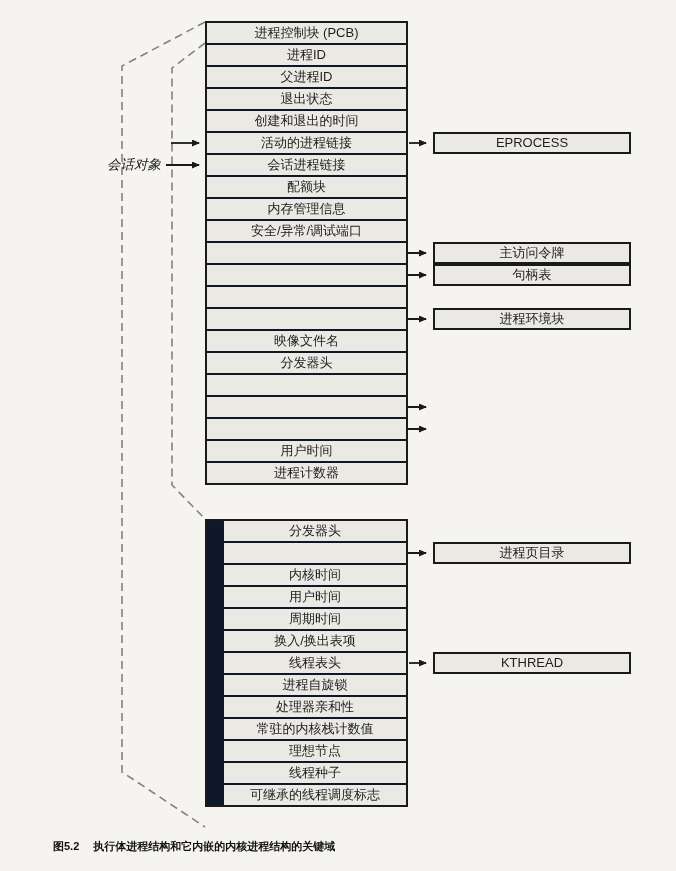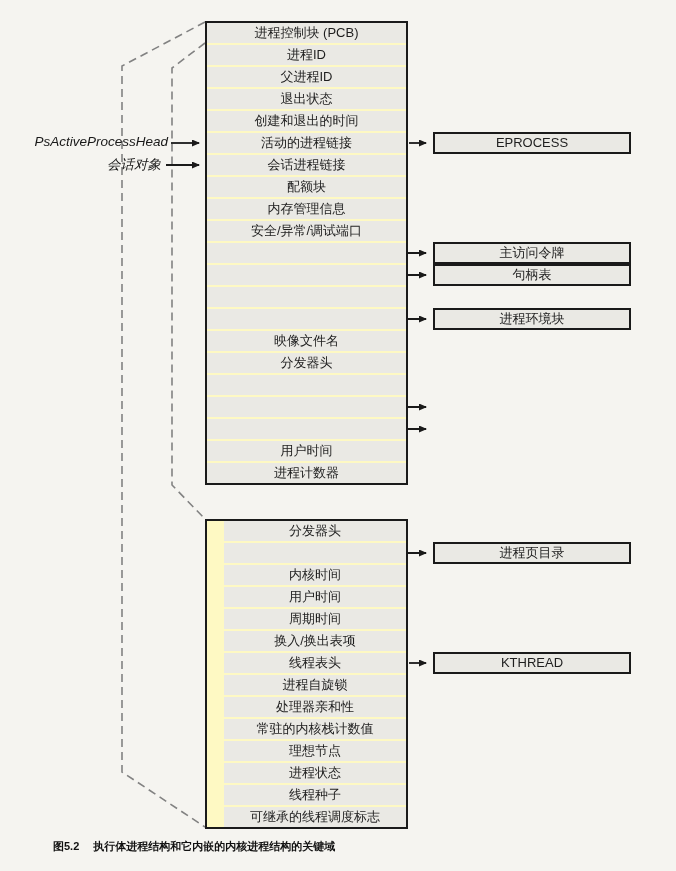--- a/index.html
+++ b/index.html
@@ -14,21 +14,21 @@
     overflow:hidden;
   }
   .connectors{
     position:absolute;left:0;top:0;z-index:1;
   }
   .struct-table{
     position:absolute;left:205px;width:203px;
     border:2px solid #1a1a1a;
     box-sizing:border-box;
     z-index:2;
-    background:#fef9c3;
+    background:#0f172a;
   }
   .table-eprocess{top:21px;}
   .table-kprocess{top:519px;padding-left:17px;}
   .row{
     height:20px;
     margin-bottom:2px;
     background:#eae9e4;
     color:#1e1e1e;
     font-size:13px;
     line-height:20px;
@@ -107,21 +107,20 @@
     <g fill="#1a1a1a">
       <circle cx="307" cy="253" r="4"></circle>
       <circle cx="307" cy="275" r="4"></circle>
       <circle cx="307" cy="319" r="4"></circle>
       <circle cx="307" cy="407" r="4"></circle>
       <circle cx="307" cy="429" r="4"></circle>
       <circle cx="307" cy="553" r="4"></circle>
     </g>
   </svg>
 
-  <div class="side-label label-psactive">PsActiveProcessHead</div>
   <div class="side-label label-session">会话对象</div>
 
   <div class="struct-table table-eprocess">
     <div class="row">进程控制块 (PCB)</div>
     <div class="row">进程ID</div>
     <div class="row">父进程ID</div>
     <div class="row">退出状态</div>
     <div class="row">创建和退出的时间</div>
     <div class="row">活动的进程链接</div>
     <div class="row">会话进程链接</div>
@@ -146,21 +145,20 @@
     <div class="row"></div>
     <div class="row">内核时间</div>
     <div class="row">用户时间</div>
     <div class="row">周期时间</div>
     <div class="row">换入/换出表项</div>
     <div class="row">线程表头</div>
     <div class="row">进程自旋锁</div>
     <div class="row">处理器亲和性</div>
     <div class="row">常驻的内核栈计数值</div>
     <div class="row">理想节点</div>
-    <div class="row">进程状态</div>
     <div class="row">线程种子</div>
     <div class="row">可继承的线程调度标志</div>
   </div>
 
   <div class="side-box" style="top:132px">EPROCESS</div>
   <div class="side-box" style="top:242px">主访问令牌</div>
   <div class="side-box" style="top:264px">句柄表</div>
   <div class="side-box" style="top:308px">进程环境块</div>
   <div class="side-box" style="top:542px">进程页目录</div>
   <div class="side-box" style="top:652px">KTHREAD</div>

